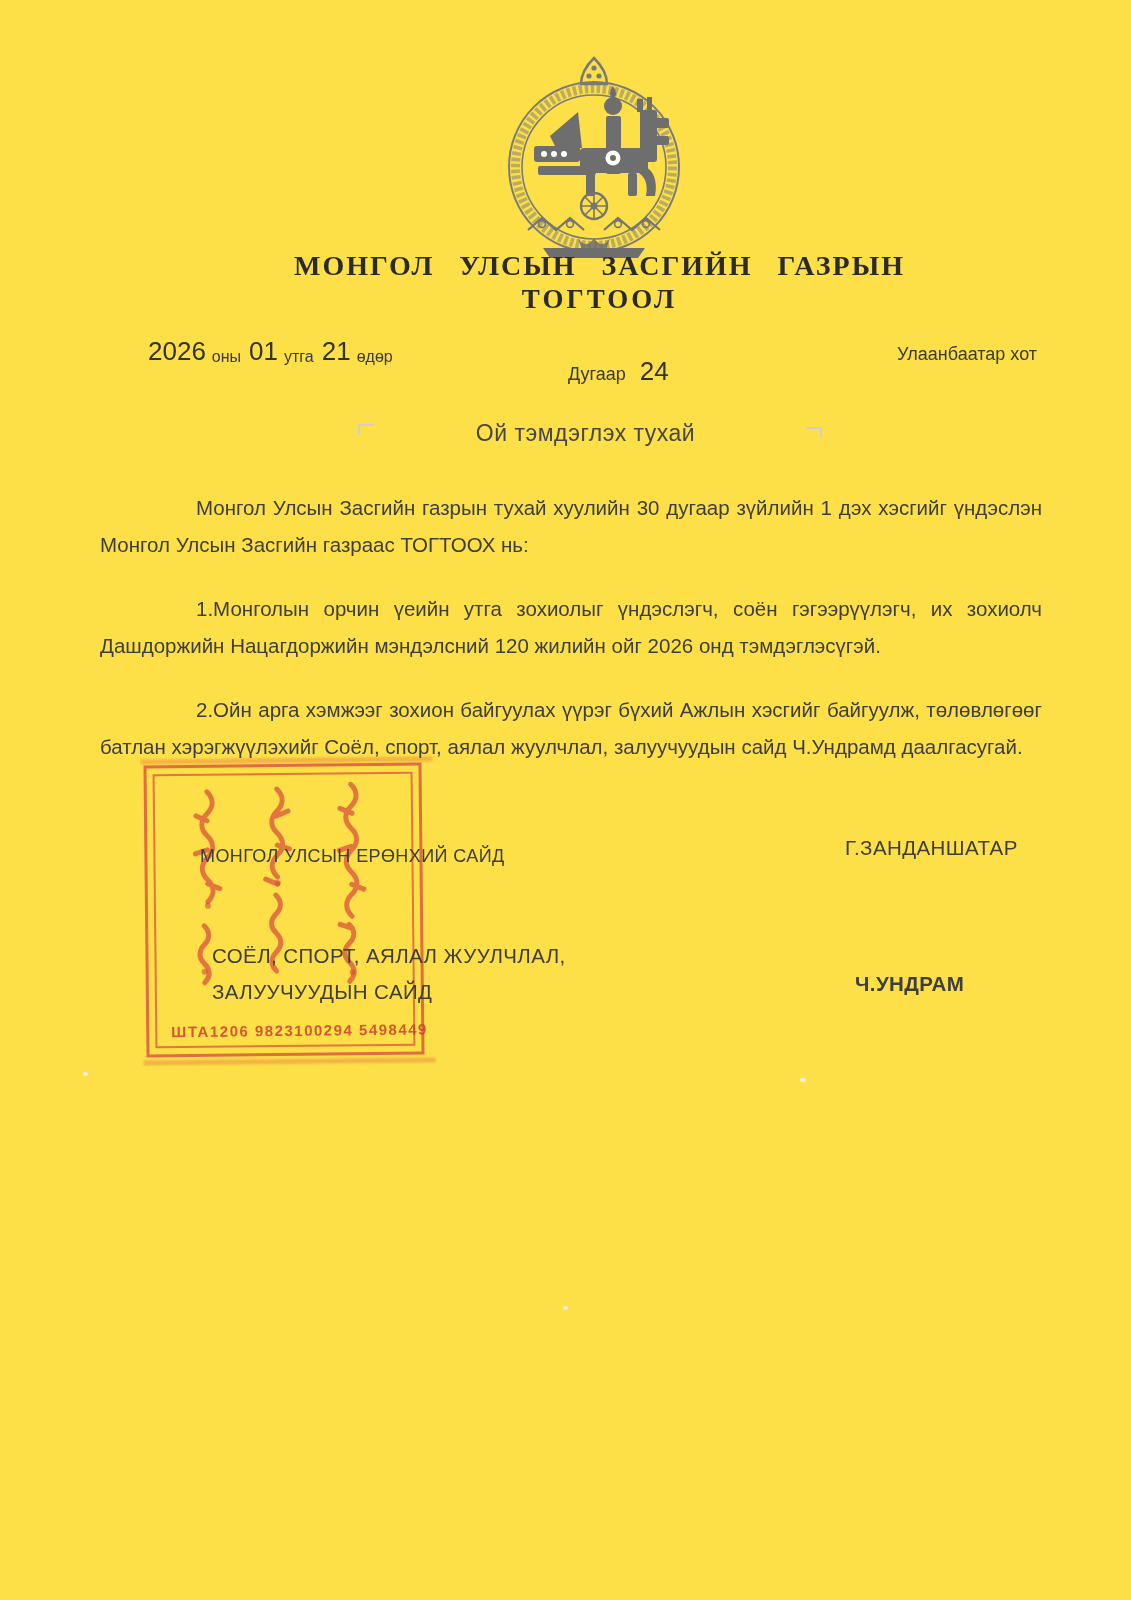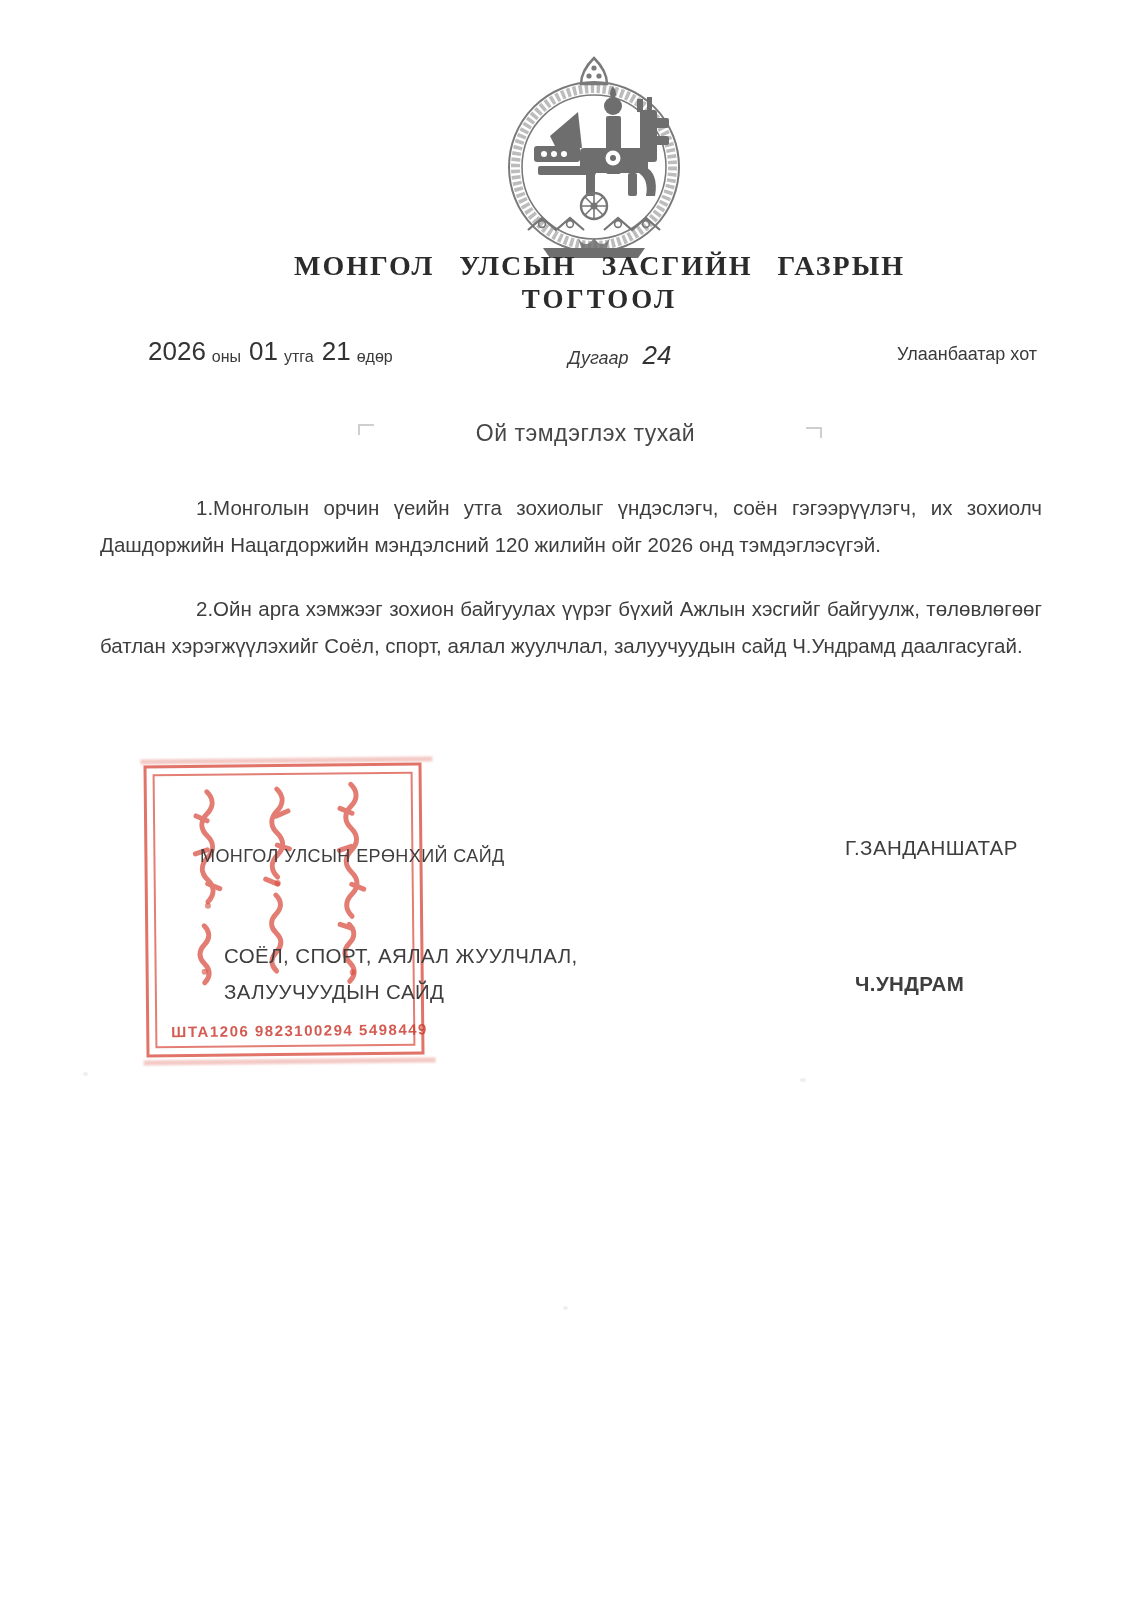--- a/index.html
+++ b/index.html
@@ -1,19 +1,19 @@
 <!DOCTYPE html>
 <html><head>
 <meta charset="utf-8">
 <style>
   html,body{margin:0;padding:0;background:#e8e8e8;}
   .page{
     position:relative;
     width:1131px;height:1600px;
-    background:#ffffff;
+    background:#fde047;
     margin:0 auto;
     overflow:hidden;
     font-family:"Liberation Sans",sans-serif;
     color:#3e3e3e;
   }
   
   .emblem{position:absolute;left:494px;top:54px;}
   
   .org-title{
     position:absolute;left:0;right:0;top:250px;
@@ -22,21 +22,21 @@
     font-family:"Liberation Serif",serif;
     font-weight:bold;color:#2b2b2b;
   }
   .org-title .l1{font-size:28px;letter-spacing:2px;word-spacing:16px;}
   .org-title .l2{font-size:27px;letter-spacing:3px;margin-top:2px;}
   
   .meta-row{position:absolute;left:0;right:0;top:336px;height:40px;font-size:16px;color:#3a3a3a;}
   .date-group{position:absolute;left:148px;top:0;white-space:nowrap;}
   .date-group .num{font-size:26px;color:#333;}
   .date-group .lbl{font-size:16px;color:#3a3a3a;position:relative;top:2px;padding:0 8px 0 6px;}
-  .number-group{position:absolute;left:568px;top:4px;white-space:nowrap;font-style:italic;}
+  .number-group{position:absolute;left:568px;top:20px;white-space:nowrap;}
   .number-group .lbl{font-size:18px;}
   .number-group .num{font-size:26px;color:#333;padding-left:14px;}
   .city{position:absolute;right:94px;top:8px;font-size:18px;}
   
   .doc-title{
     position:absolute;left:0;right:0;top:420px;
     text-align:center;transform:translateX(20px);
     font-size:23px;color:#474747;letter-spacing:.5px;
   }
   .corner{position:absolute;width:14px;height:9px;}
@@ -68,21 +68,21 @@
   .stamp::after{bottom:-11px;}
   .stamp-script{position:absolute;left:8px;top:8px;}
   .stamp-code{
     position:absolute;left:22px;bottom:14px;
     color:rgba(205,62,50,.85);font-size:15px;font-weight:bold;
     letter-spacing:1.5px;white-space:nowrap;
   }
   
   .sig-role-pm{position:absolute;left:200px;top:836px;font-size:18px;letter-spacing:.4px;white-space:nowrap;margin-top:10px;}
   .sig-name-pm{position:absolute;left:845px;top:836px;font-size:20.5px;letter-spacing:.4px;white-space:nowrap;}
-  .sig-role-min{position:absolute;left:224px;top:938px;width:400px;font-size:20.5px;line-height:36px;letter-spacing:.4px;}
+  .sig-role-min{position:absolute;left:212px;top:938px;width:400px;font-size:20.5px;line-height:36px;letter-spacing:.4px;}
   .sig-role-min .rl2{}
   .sig-name-min{position:absolute;left:855px;top:972px;font-size:20.5px;letter-spacing:.4px;white-space:nowrap;font-weight:bold;}
   
   .speck{position:absolute;background:#efefef;border-radius:50%;}
   .speck.s1{left:83px;top:1072px;width:5px;height:4px;}
   .speck.s2{left:800px;top:1078px;width:6px;height:4px;}
   .speck.s3{left:563px;top:1306px;width:5px;height:4px;}
 </style>
 </head>
 <body>
@@ -152,20 +152,21 @@
       <span class="lbl">Дугаар</span><span class="num">24</span>
     </div>
     <div class="city">Улаанбаатар хот</div>
   </div>
 
   <span class="corner corner-left"></span>
   <div class="doc-title">Ой тэмдэглэх тухай</div>
   <span class="corner corner-right"></span>
 
   <div class="body-text">
+    <p>Монгол Улсын Засгийн газрын тухай хуулийн 30 дугаар зүйлийн 1 дэх хэсгийг үндэслэн Монгол Улсын Засгийн газраас ТОГТООХ нь:</p>
     <p>1.Монголын орчин үеийн утга зохиолыг үндэслэгч, соён гэгээрүүлэгч, их зохиолч Дашдоржийн Нацагдоржийн мэндэлсний 120 жилийн ойг 2026 онд тэмдэглэсүгэй.</p>
     <p>2.Ойн арга хэмжээг зохион байгуулах үүрэг бүхий Ажлын хэсгийг байгуулж, төлөвлөгөөг батлан хэрэгжүүлэхийг Соёл, спорт, аялал жуулчлал, залуучуудын сайд Ч.Ундрамд даалгасугай.</p>
   </div>
 
   <div class="stamp">
     <div class="inner"></div>
     <svg class="stamp-script" width="258" height="250" viewBox="0 0 258 250">
       <g stroke="#d84c3e" stroke-width="5" fill="none" stroke-linecap="round" opacity="0.72">
         <path d="M52,16 c7,7 7,15 0,22 c-7,7 -7,15 0,22 c7,7 7,15 0,22 c-7,7 -7,15 0,22 c7,7 7,15 0,22"></path>
         <path d="M41,40 l11,5 M52,74 l-12,4 M52,108 l12,5"></path>

